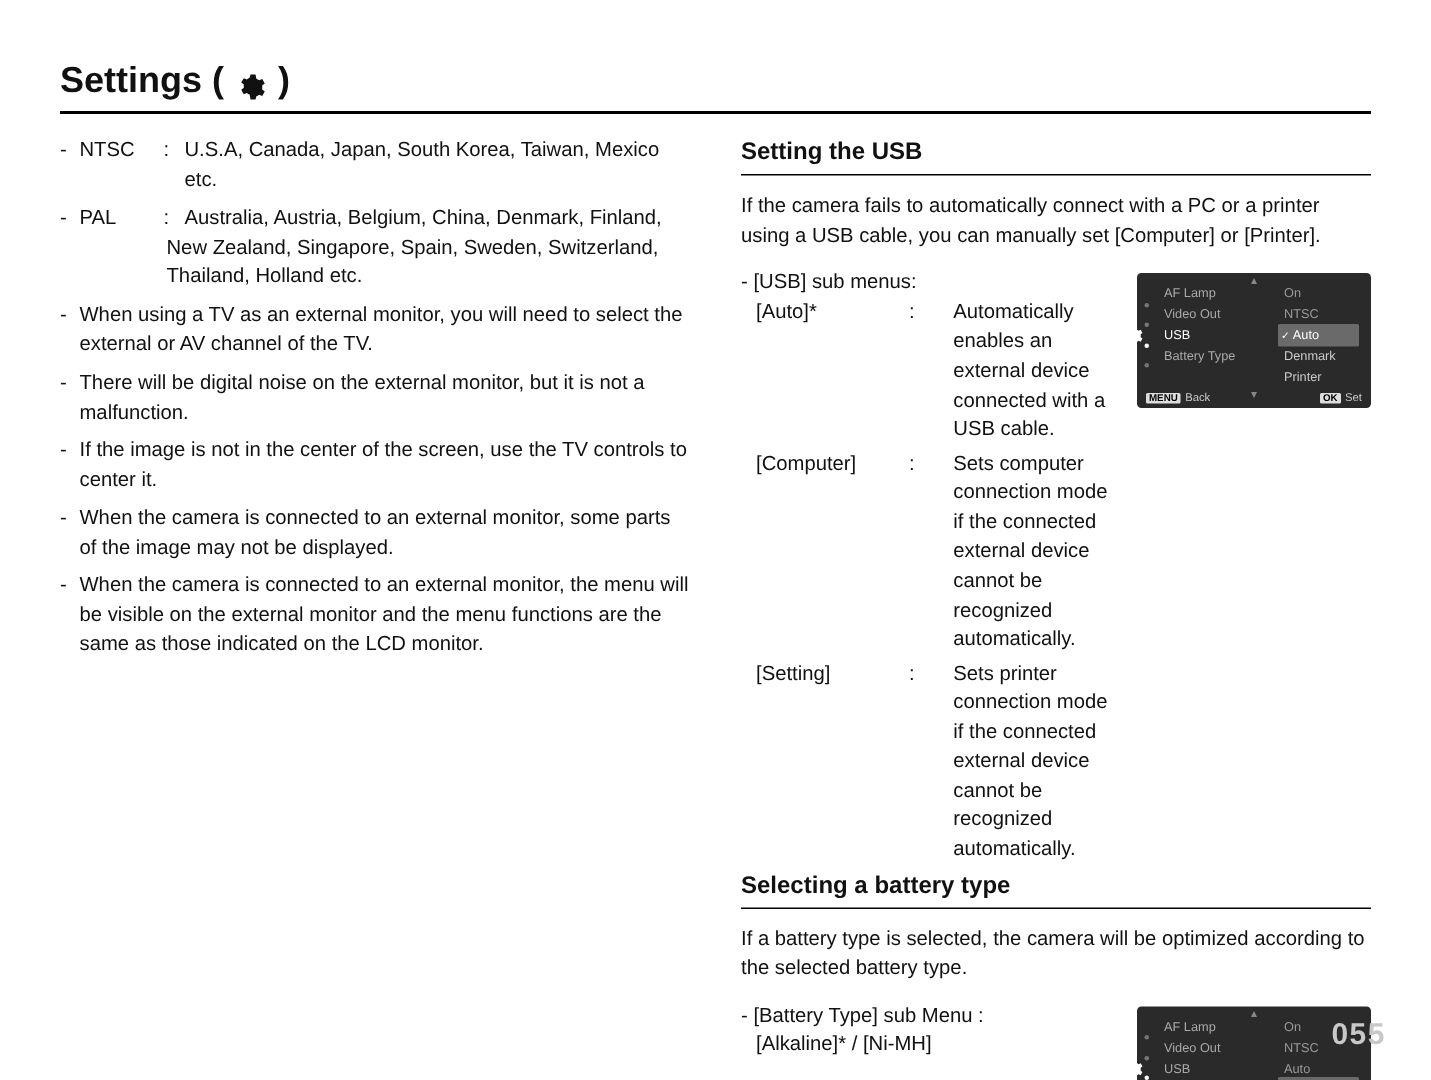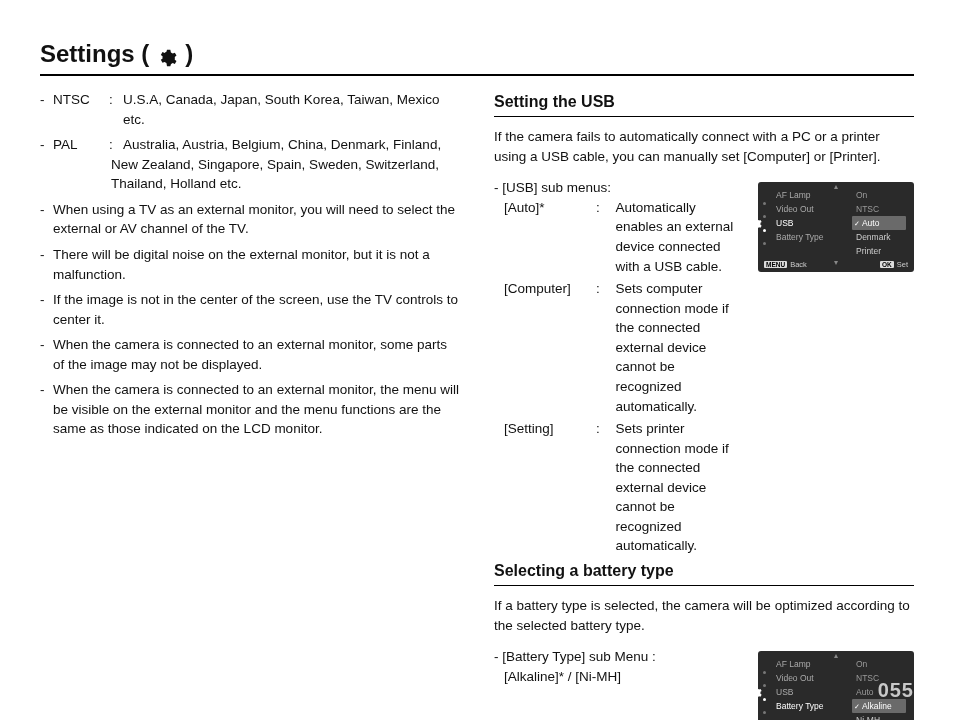--- a/index.html
+++ b/index.html
@@ -14,21 +14,21 @@
 .bullets{margin:0;padding:0}
 .bullets li{list-style:none;position:relative;padding-left:13px;margin:0 0 6px 0}
 .bullets li:before{content:"- ";position:absolute;left:0}
 .kv{display:flex;gap:4px}
 .kv .k{white-space:nowrap;min-width:52px}
 .kv .sep{min-width:10px}
 .kv .v{flex:1}
 .indent{padding-left:58px}
 .sub{margin-left:10px}
 .subdefs{margin-left:10px}
-.def{display:flex;gap:12px;margin-bottom:3px}
+.def{display:flex;gap:22px;margin-bottom:3px}
 .def .dk{min-width:80px;white-space:nowrap}
 .def .ds{white-space:nowrap}
 .def .dv{flex:1}
 .block{}
 .right-wrap{position:relative}
 .osd{position:absolute;right:0;width:156px;background:#2a2a2a;border-radius:3px;font-size:8.5px;color:#aaa;padding:6px 6px 14px 6px;box-sizing:border-box}
 .osd .row{display:flex;align-items:center;height:14px;padding:0 2px}
 .osd .row.sel-left .l{color:#fff}
 .osd .row .l{flex:1;padding-left:10px}
 .osd .row .r{width:50px;text-align:left;color:#9a9a9a}
@@ -40,21 +40,21 @@
 .osd .gearw{position:absolute;left:-10px;top:50%;transform:translateY(-60%)}
 .osd .arrow{position:absolute;left:50%;transform:translateX(-50%);color:#888;font-size:8px}
 .osd .arrow.up{top:-1px}
 .osd .arrow.down{bottom:4px}
 .osd .foot{position:absolute;left:6px;right:6px;bottom:2px;height:10px;display:flex;justify-content:space-between;font-size:7.5px;color:#ccc}
 .osd .foot .chip{background:#ddd;color:#000;border-radius:1px;padding:0 2px;margin-right:3px;font-size:6.5px;font-weight:700}
 .osd1{top:4px}
 .osd2{top:4px}
 .usb-text{padding-right:172px;min-height:150px}
 .bt-text{padding-right:172px;min-height:110px}
-.pagenum{position:absolute;right:40px;bottom:18px;color:#c8c8c8;font-size:20px;font-weight:700;letter-spacing:1px}
+.pagenum{position:absolute;right:30px;bottom:18px;color:#c8c8c8;font-size:20px;font-weight:700;letter-spacing:1px}
 </style>
 </head>
 <body>
 
 <div class="page">
   <h1>
     <span>Settings (</span>
     <span class="gear">
       <svg width="20" height="20" viewBox="0 0 24 24">
           <path fill="#111" d="M12 8a4 4 0 1 0 0 8a4 4 0 0 0 0-8zm9.4 4a7.5 7.5 0 0 0-.1-1.3l2.1-1.6l-2-3.5l-2.5 1a7.6 7.6 0 0 0-2.2-1.3L16 2h-4l-.7 2.6a7.6 7.6 0 0 0-2.2 1.3l-2.5-1l-2 3.5L6.7 10a7.5 7.5 0 0 0 0 2.6l-2.1 1.6l2 3.5l2.5-1a7.6 7.6 0 0 0 2.2 1.3L12 22h4l.7-2.6a7.6 7.6 0 0 0 2.2-1.3l2.5 1l2-3.5l-2.1-1.6c.1-.4.1-.9.1-1.3z"></path>

